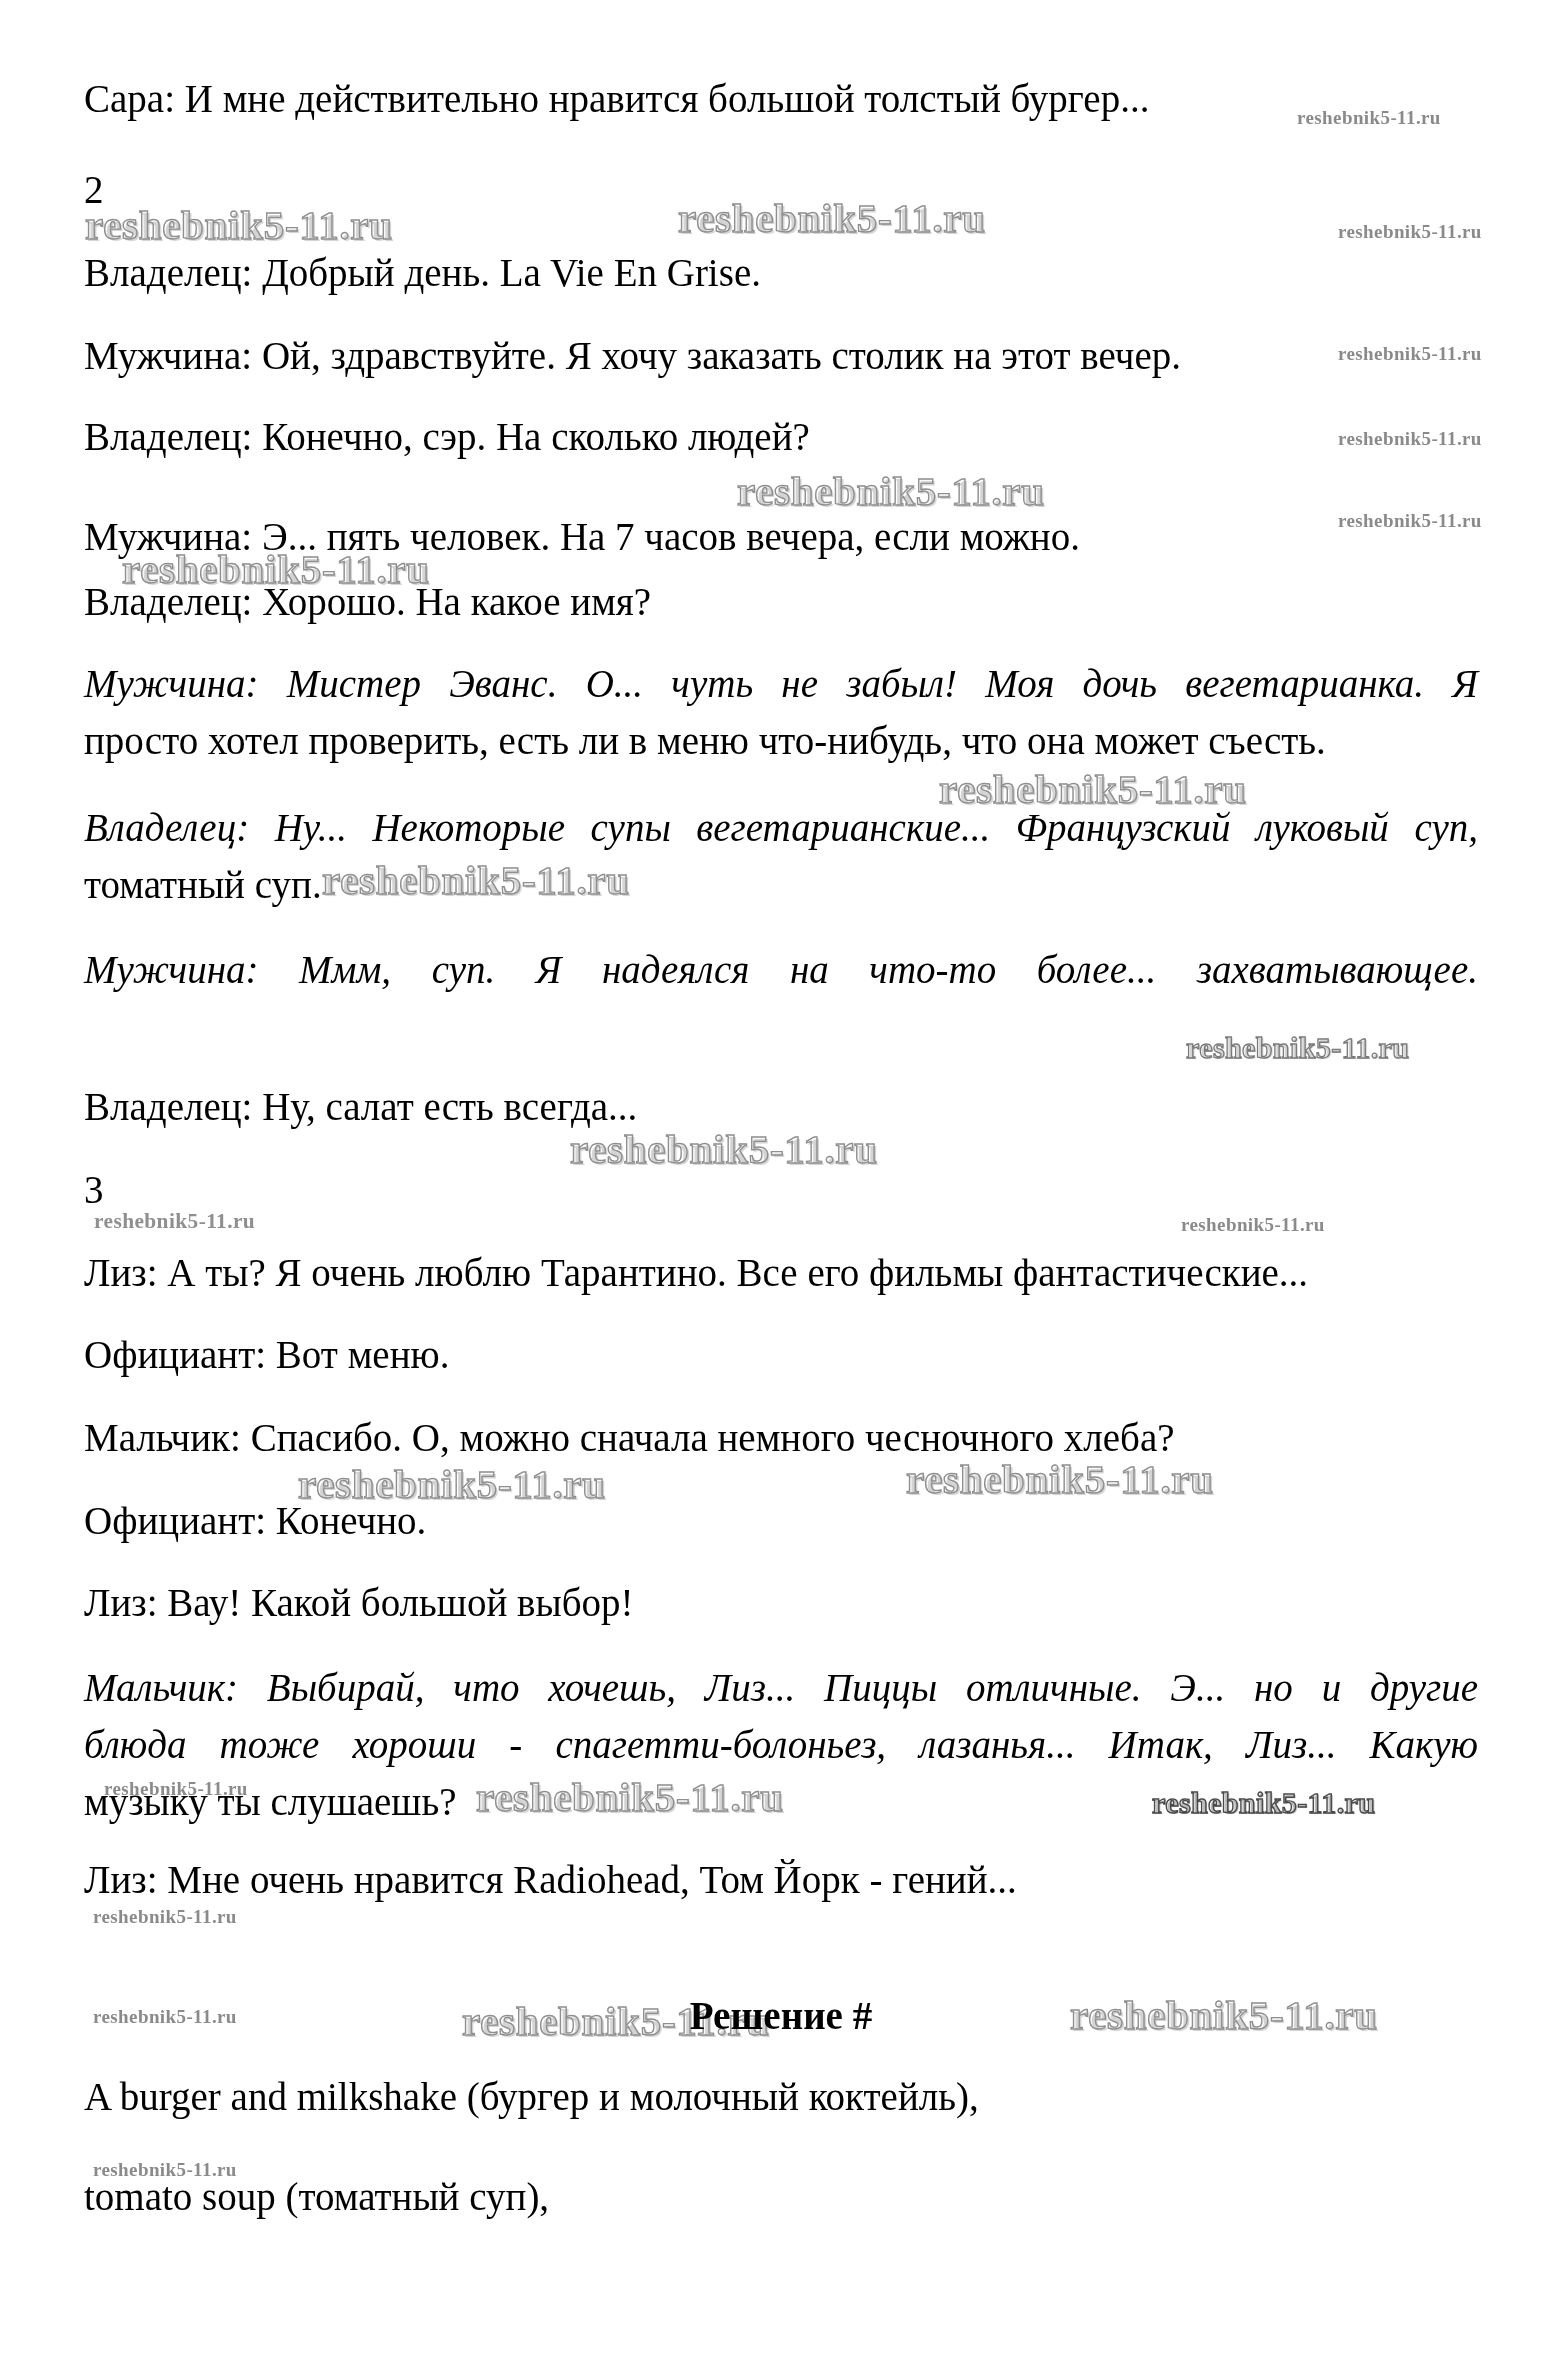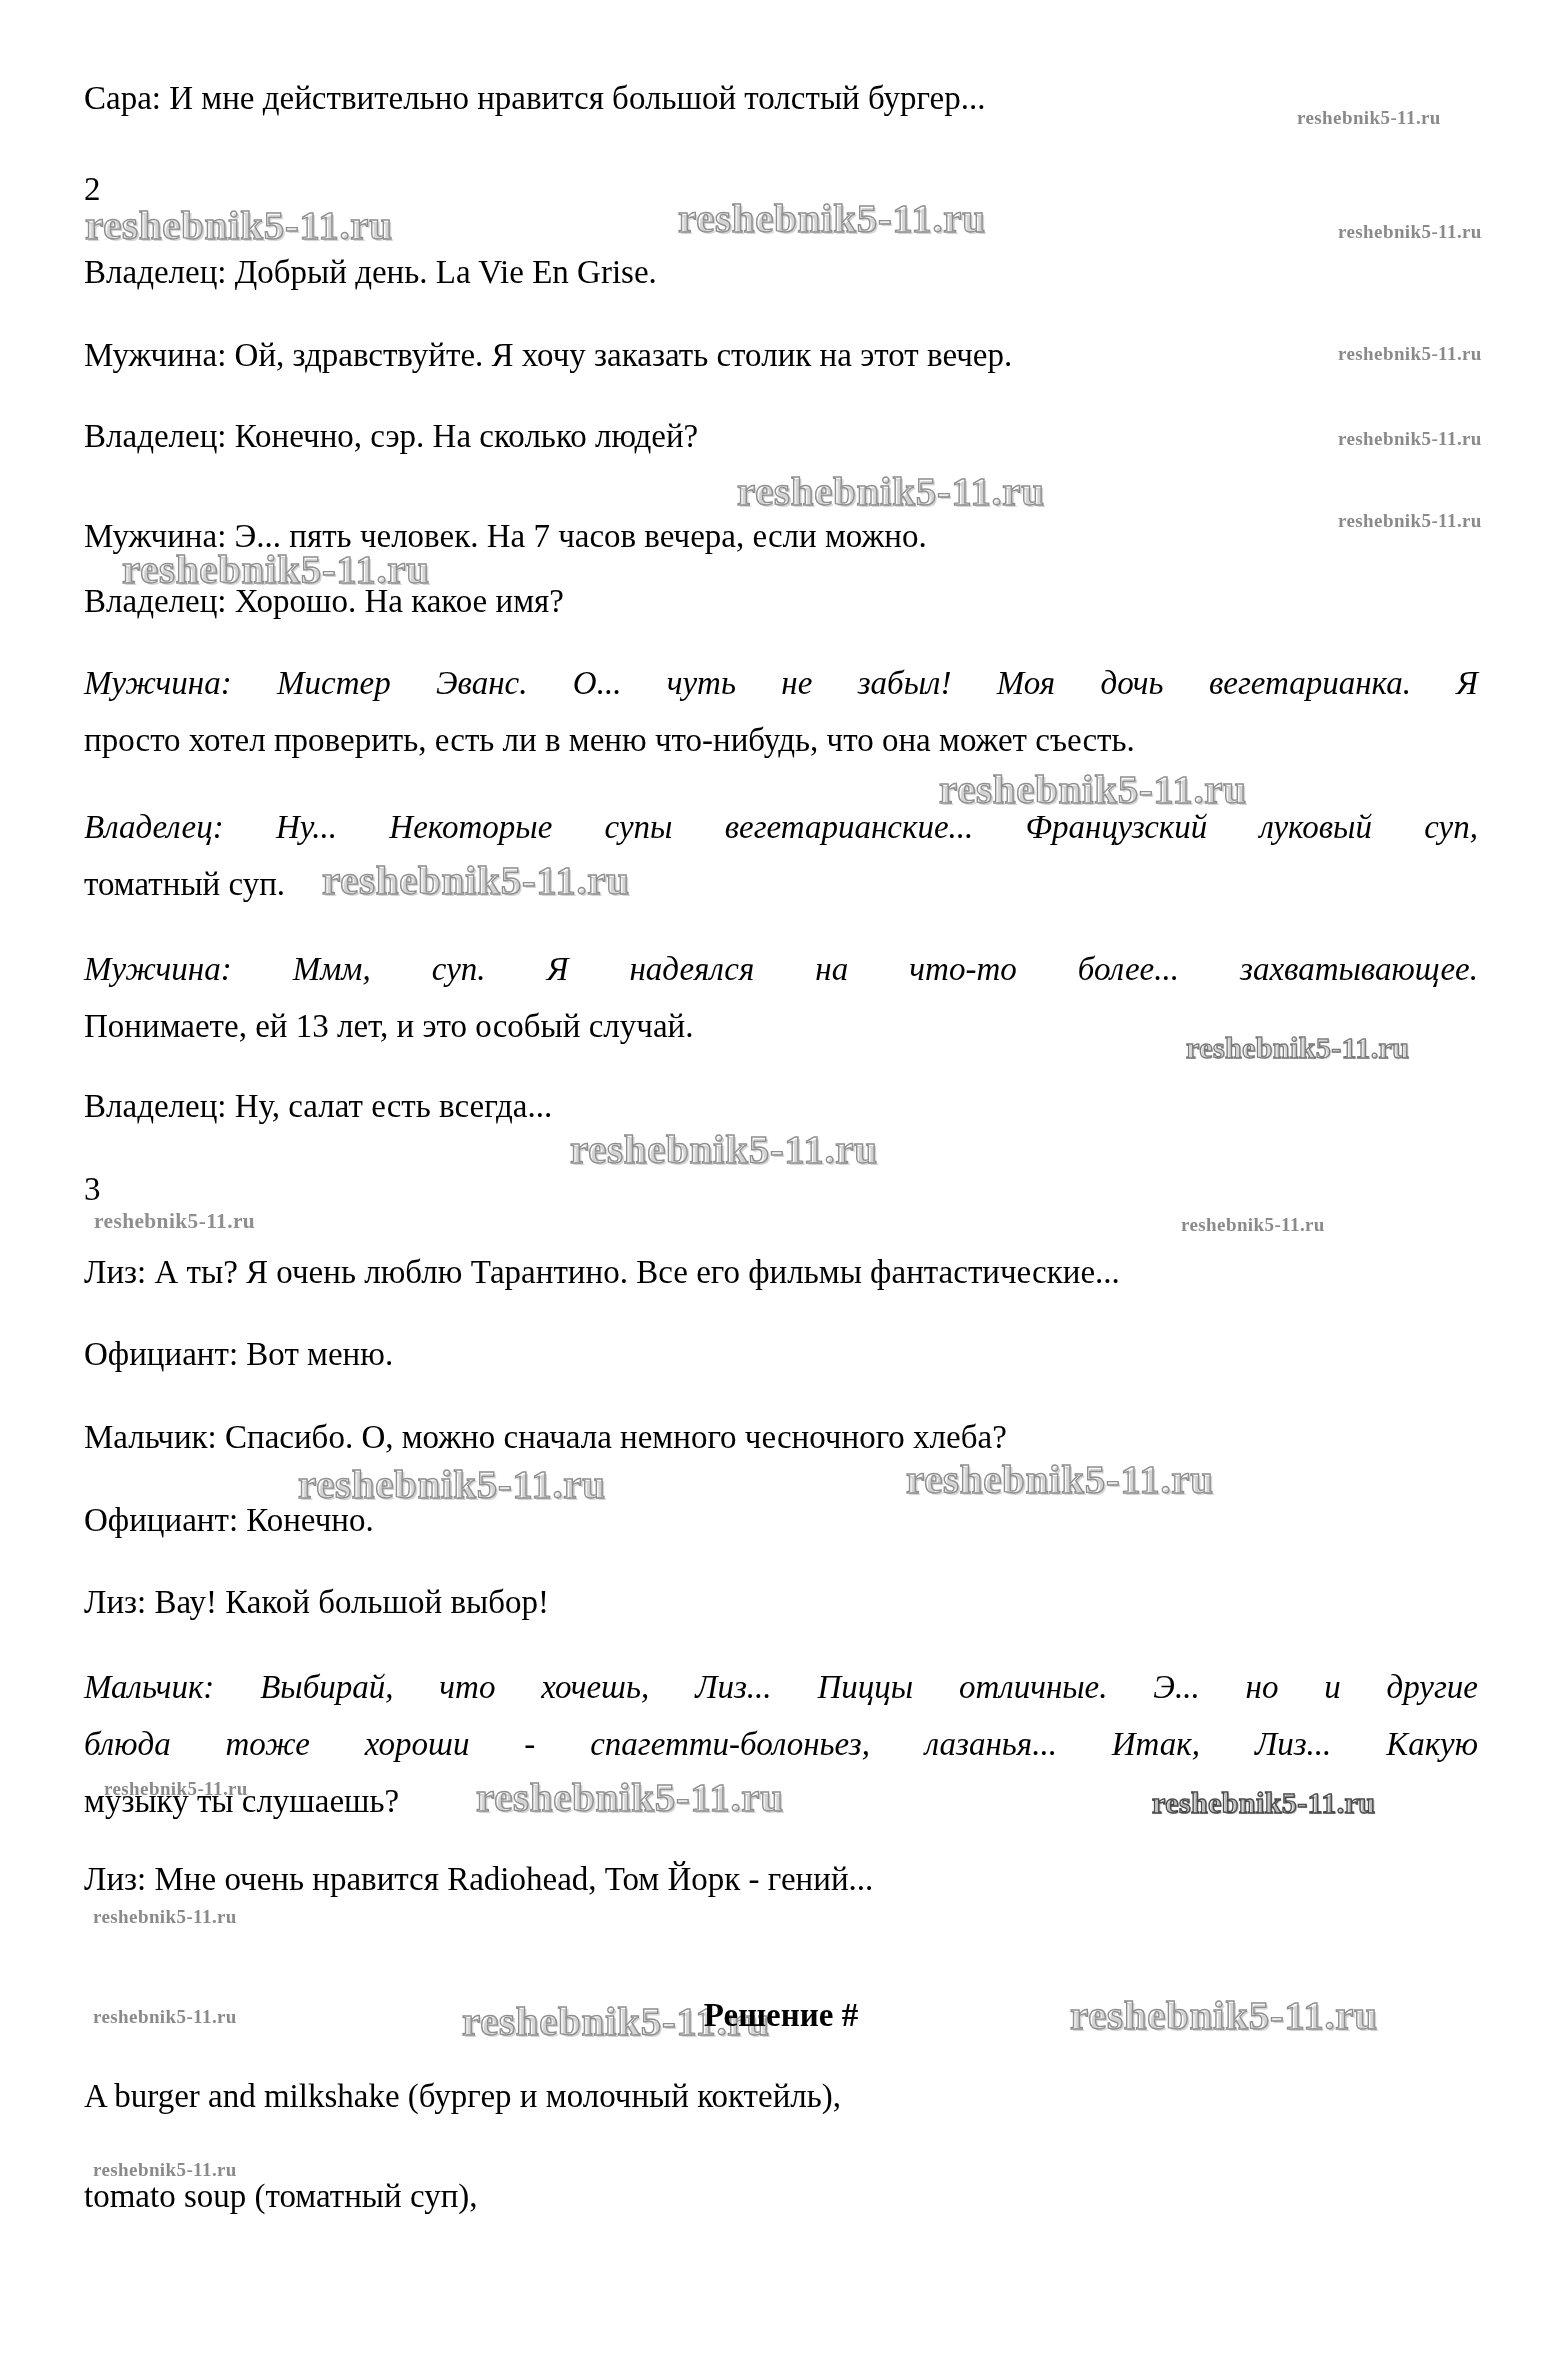--- a/index.html
+++ b/index.html
@@ -9,21 +9,21 @@
     height:2222px;
     background:#ffffff;
     overflow:hidden;
     font-family:"Liberation Serif","DejaVu Serif",serif;
     color:#000000;
   }
   .tblock {
     position:absolute;
     left:84px;
     width:1394px;
-    font-size:33px;
+    font-size:39px;
     line-height:57px;
     z-index:2;
   }
   .tblock .stretch {
     text-align:justify;
     text-align-last:justify;
     font-style:italic;
   }
   .bold { font-weight:bold;text-align:center; }
   .wm {
@@ -110,21 +110,20 @@
     <div>просто хотел проверить, есть ли в меню что-нибудь, что она может съесть.</div>
   </div>
 
   <div class="tblock" style="top:799px">
     <div class="stretch">Владелец: Ну... Некоторые супы вегетарианские... Французский луковый суп,</div>
     <div>томатный суп.</div>
   </div>
 
   <div class="tblock" style="top:941px">
     <div class="stretch">Мужчина: Ммм, суп. Я надеялся на что-то более... захватывающее.</div>
-    <div>Понимаете, ей 13 лет, и это особый случай.</div>
   </div>
 
   <div class="tblock" style="top:1078px">Владелец: Ну, салат есть всегда...</div>
 
   <div class="tblock" style="top:1161px">3</div>
   <div class="tblock" style="top:1244px">Лиз: А ты? Я очень люблю Тарантино. Все его фильмы фантастические...</div>
   <div class="tblock" style="top:1326px">Официант: Вот меню.</div>
   <div class="tblock" style="top:1409px">Мальчик: Спасибо. О, можно сначала немного чесночного хлеба?</div>
   <div class="tblock" style="top:1492px">Официант: Конечно.</div>
   <div class="tblock" style="top:1574px">Лиз: Вау! Какой большой выбор!</div>

